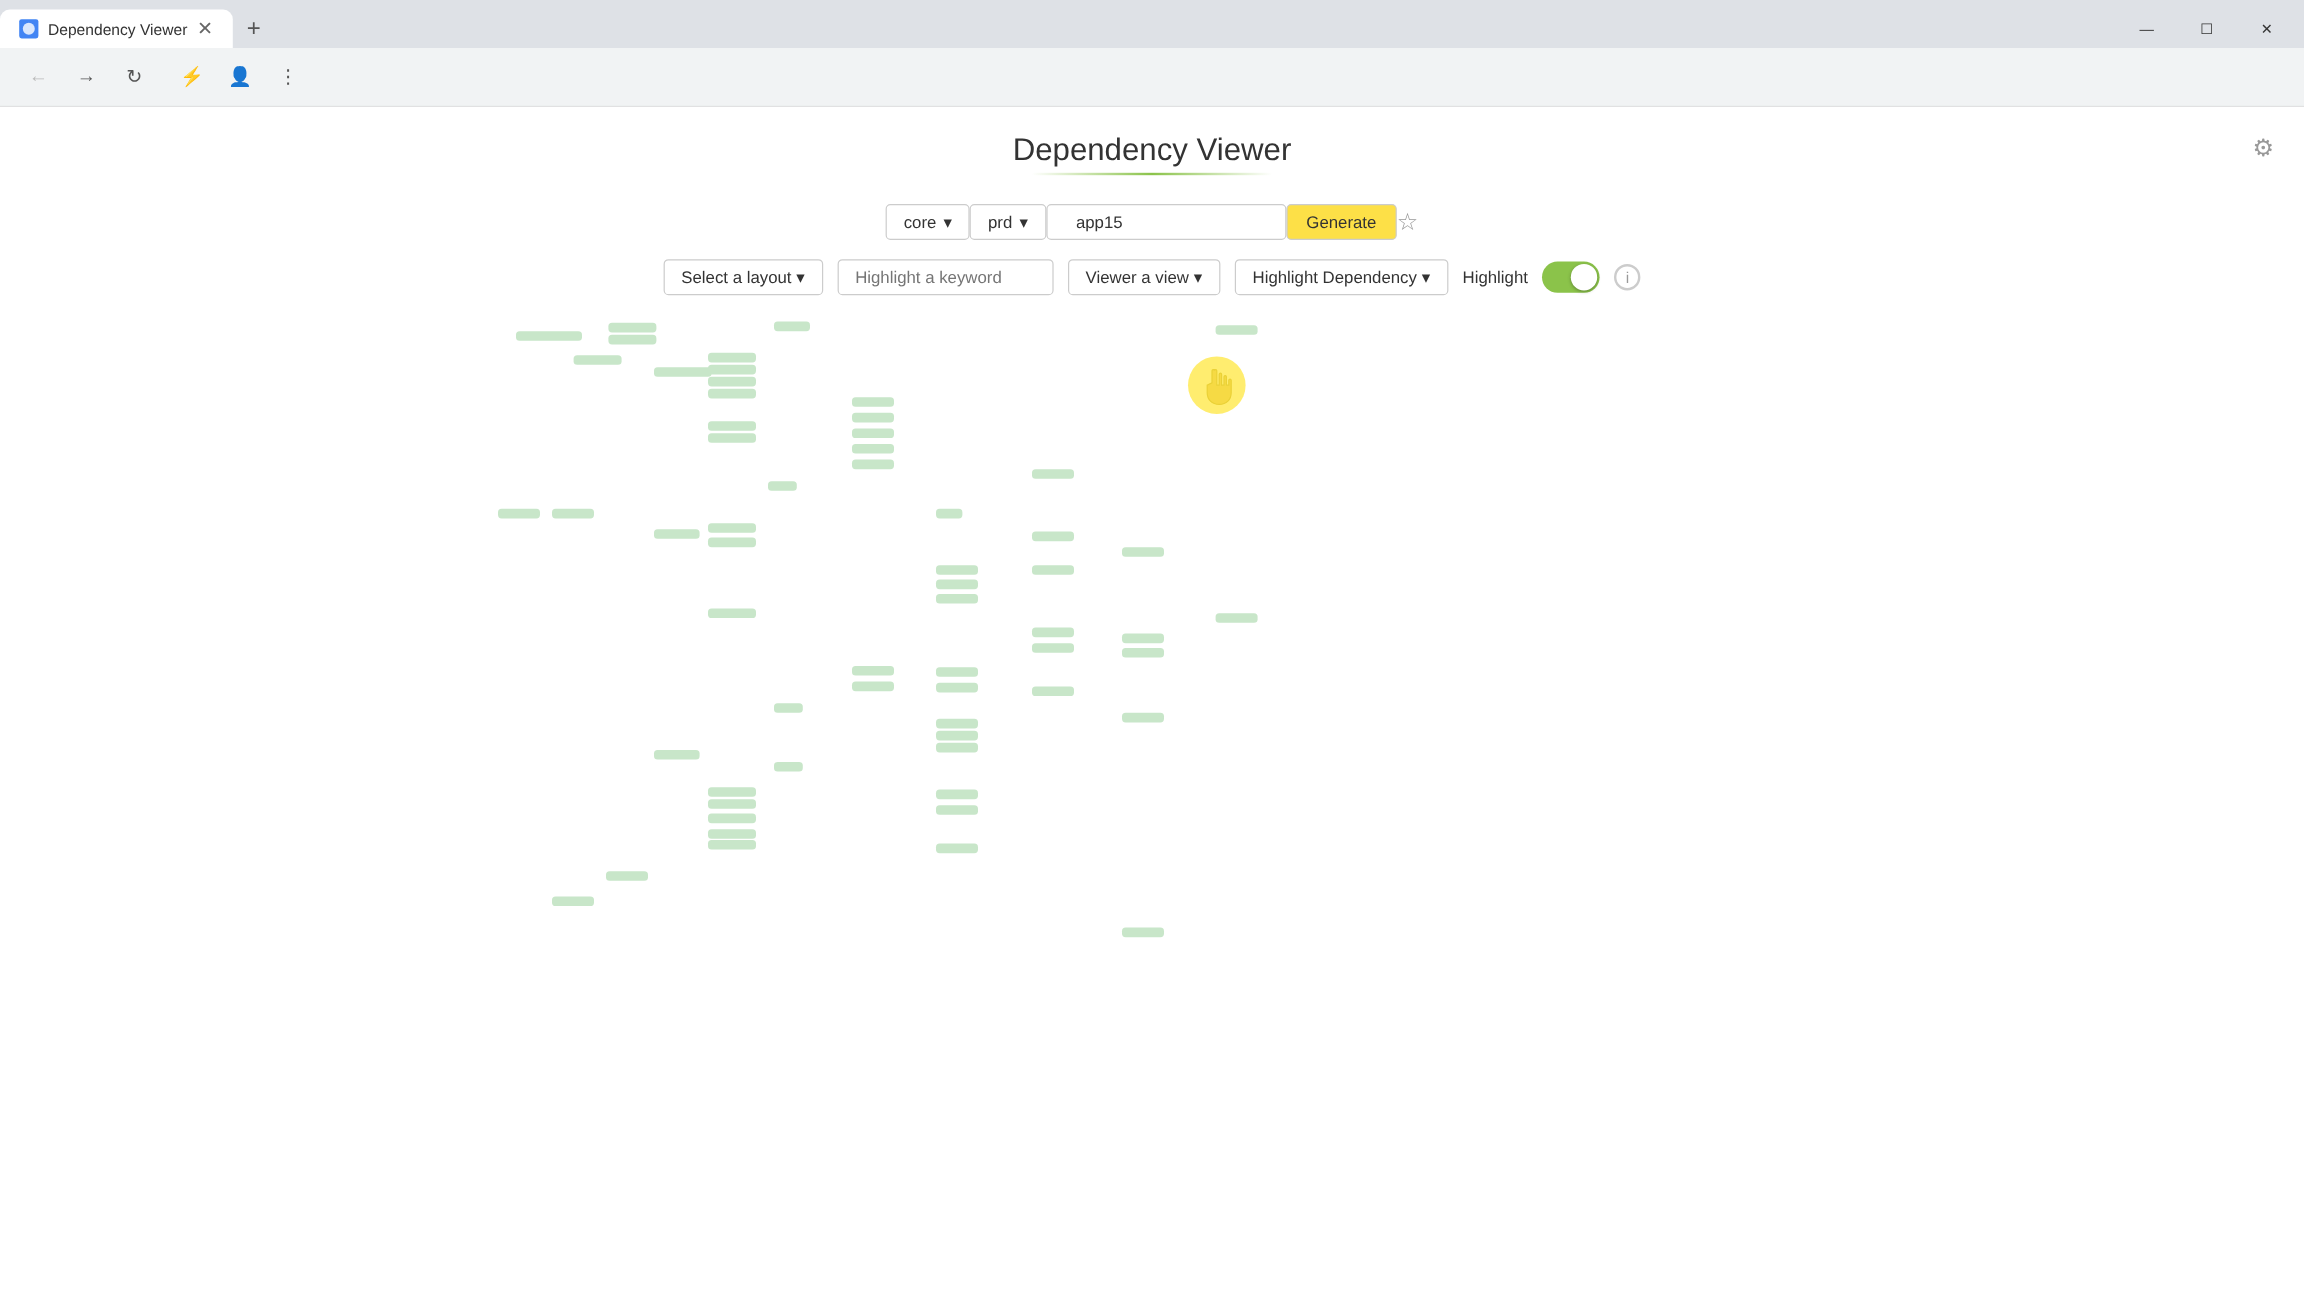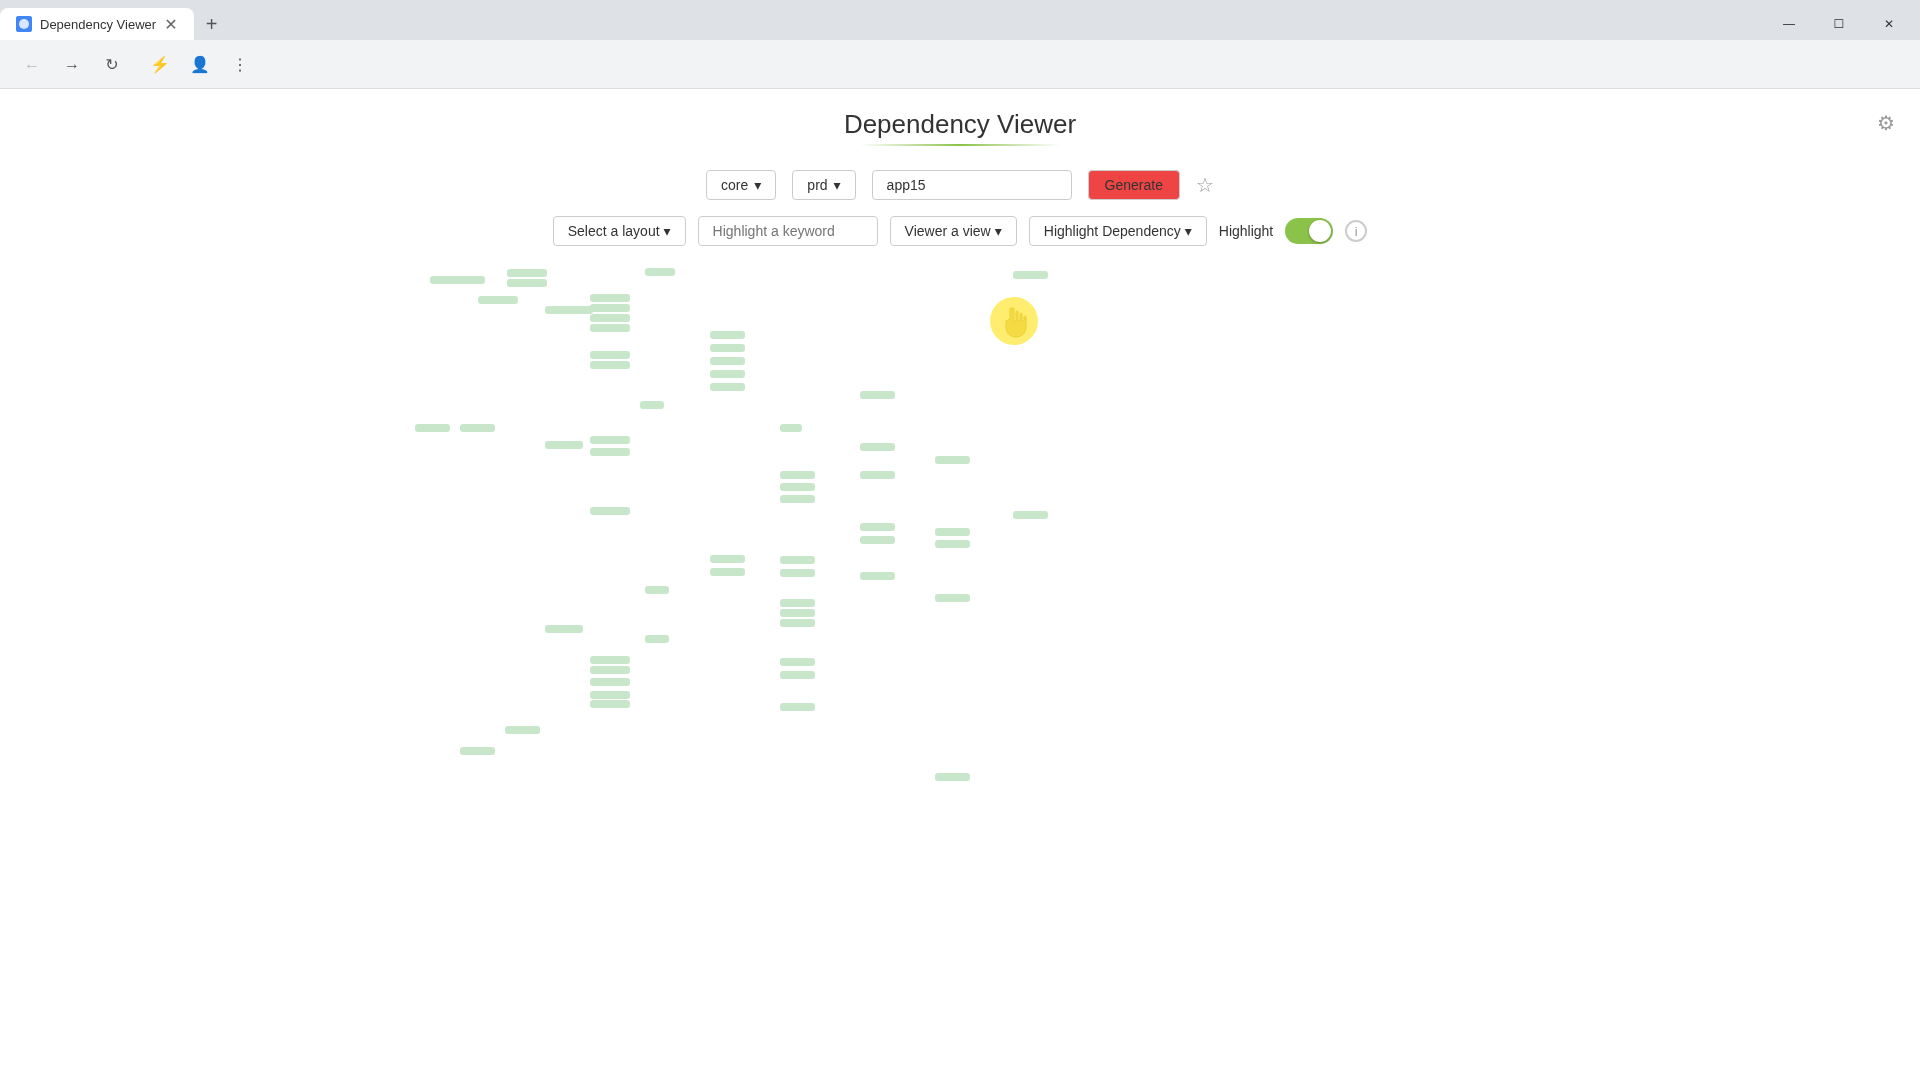--- a/index.html
+++ b/index.html
@@ -23,24 +23,24 @@
     .toolbar-icons { display: flex; gap: 8px; align-items: center; margin-left: 8px; }
     .toolbar-icon { width: 32px; height: 32px; display: flex; align-items: center; justify-content: center; border-radius: 50%; cursor: pointer; color: #555; font-size: 16px; }
 
     
     .page { padding: 20px; position: relative; height: calc(1080px - 88px); overflow: hidden; }
 
     .page-title { text-align: center; font-size: 26px; color: #333; margin-bottom: 4px; font-weight: normal; }
     .page-title-underline { width: 200px; height: 2px; background: linear-gradient(to right, transparent, #8bc34a, transparent); margin: 0 auto 24px; }
 
     
-    .controls-row1 { display: flex; justify-content: center; align-items: center; gap: 16px; margin-bottom: 16px; }
+    .controls-row1 { display: flex; justify-content: center; align-items: center; margin-bottom: 16px; }
     .dropdown-btn { border: 1px solid #ccc; background: #fff; border-radius: 4px; padding: 6px 14px; font-size: 14px; cursor: pointer; color: #333; display: flex; align-items: center; gap: 6px; }
-    .text-input { border: 1px solid #ccc; background: #fff; border-radius: 4px; padding: 6px 14px; font-size: 14px; color: #333; width: 200px; outline: none; }
-    .generate-btn { background: #ef4444; border: 1px solid #ccc; border-radius: 4px; padding: 6px 16px; font-size: 14px; cursor: pointer; color: #333; }
+    .text-input { border: 1px solid #ccc; background: #fff; border-radius: 4px; padding: 6px 24px; font-size: 14px; color: #333; width: 200px; outline: none; }
+    .generate-btn { background: #fde047; border: 1px solid #ccc; border-radius: 4px; padding: 6px 16px; font-size: 14px; cursor: pointer; color: #333; }
     .star-icon { font-size: 20px; color: #999; cursor: pointer; }
 
     
     .controls-row2 { display: flex; justify-content: center; align-items: center; gap: 12px; margin-bottom: 16px; }
     .layout-btn { border: 1px solid #ccc; background: #fff; border-radius: 4px; padding: 6px 14px; font-size: 14px; cursor: pointer; color: #333; display: flex; align-items: center; gap: 4px; }
     .keyword-input { border: 1px solid #ccc; background: #fff; border-radius: 4px; padding: 6px 14px; font-size: 14px; color: #aaa; width: 180px; outline: none; }
     .view-btn { border: 1px solid #ccc; background: #fff; border-radius: 4px; padding: 6px 14px; font-size: 14px; cursor: pointer; color: #333; display: flex; align-items: center; gap: 4px; }
     .circ-dep-btn { border: 1px solid #ccc; background: #fff; border-radius: 4px; padding: 6px 14px; font-size: 14px; cursor: pointer; color: #333; display: flex; align-items: center; gap: 4px; }
     .collapse-label { font-size: 14px; color: #333; }
     .toggle-switch { position: relative; width: 48px; height: 26px; cursor: pointer; }

